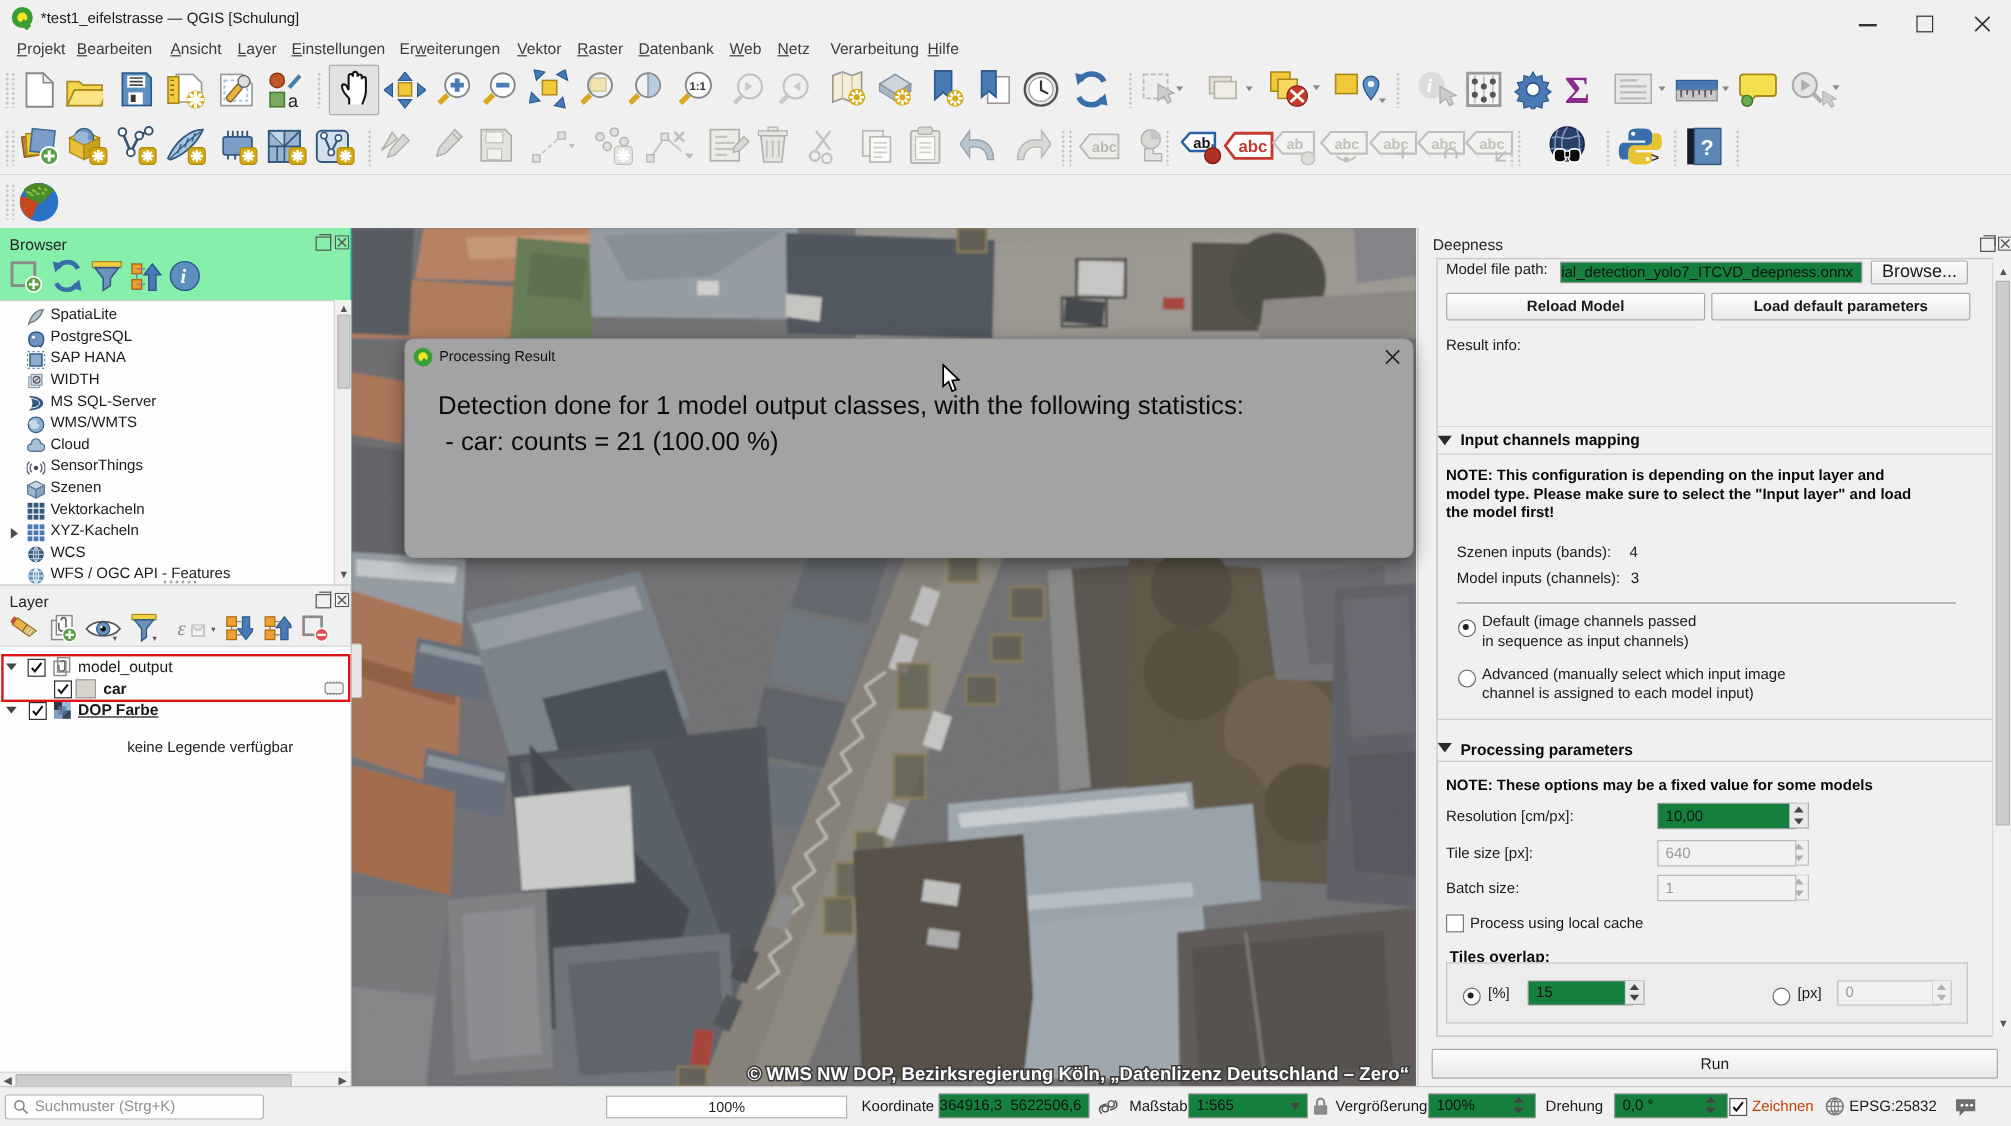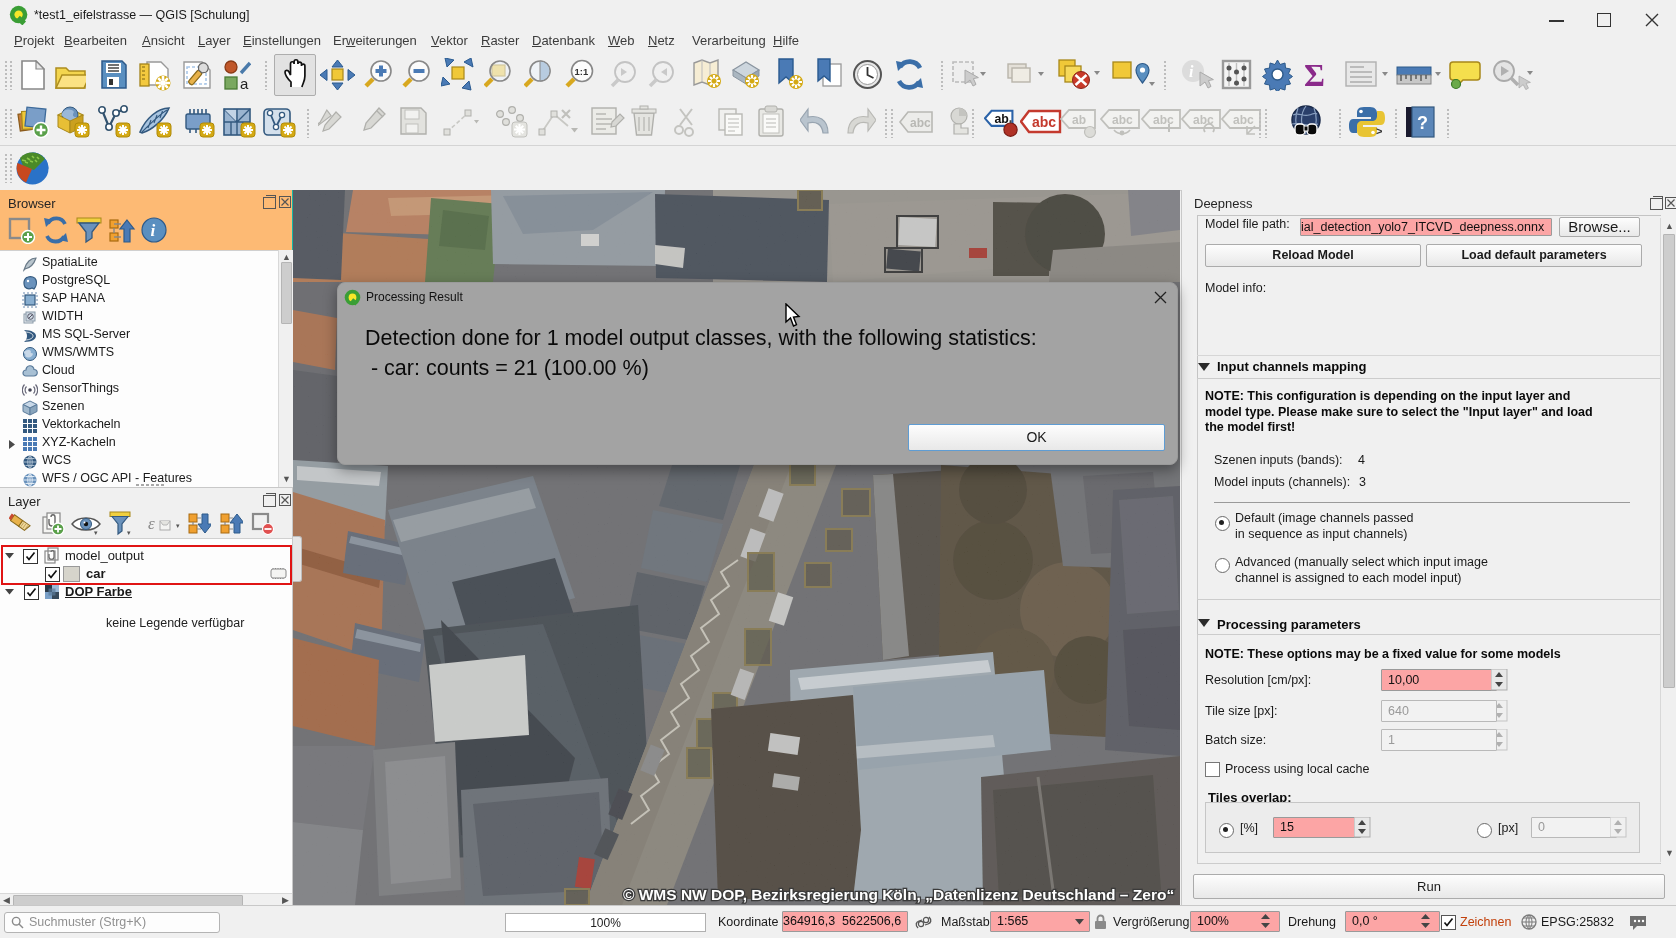--- a/index.html
+++ b/index.html
@@ -3,21 +3,21 @@
 html,body{margin:0;padding:0;width:1676px;height:938px;overflow:hidden;background:#f0f0f0;
 font-family:"Liberation Sans",sans-serif;-webkit-font-smoothing:antialiased}
 .abs{position:absolute}
 #root{position:absolute;left:0;top:0;width:1676px;height:938px}
 .tb{position:absolute;left:0;width:1676px;background:#f0f0f0}
 .sep{position:absolute;width:4px;background-image:radial-gradient(#bdbdbd 34%,transparent 36%);background-size:4px 4px}
 .panel-title{font-size:13px;color:#252525}
 .treetext{font-size:12.5px;color:#1a1a1a;white-space:nowrap}
 .cb{position:absolute;width:13px;height:13px;background:#fff;border:1px solid #333}
 .cb svg{position:absolute;left:0;top:0}
-.field{position:absolute;background:#fca5a5;border:1px solid #9a9a9a;border-radius:1px;font-size:12.5px;color:#111}
+.field{position:absolute;background:#15803d;border:1px solid #9a9a9a;border-radius:1px;font-size:12.5px;color:#111}
 .fieldg{position:absolute;background:#f2f2f2;border:1px solid #b9b9b9;border-radius:1px;font-size:12.5px;color:#9a9a9a}
 .btn{position:absolute;background:linear-gradient(#fdfdfd,#e8e8e8);border:1px solid #ababab;border-radius:2px;
 font-size:13px;color:#1a1a1a;text-align:center}
 .lbl{position:absolute;font-size:12.5px;color:#1a1a1a;white-space:nowrap}
 .lblb{position:absolute;font-size:12.5px;font-weight:bold;color:#0a0a0a;white-space:nowrap}
 .radio{position:absolute;width:13px;height:13px;border-radius:50%;border:1px solid #6a6a6a;background:#fff}
 .scrollv{position:absolute;background:#f0f0f0;border-left:1px solid #d8d8d8}
 .thumb{position:absolute;background:#cdcdcd;border:1px solid #b5b5b5;border-radius:1px}
 .arrow{position:absolute;font-size:9px;color:#555;line-height:9px}
 </style></head>
@@ -527,21 +527,21 @@
       <div class="sep" style="left:9px;top:7px;height:30px"></div>
 <svg class="abs" style="left:16px;top:6px" width="33" height="33" viewBox="0 0 33 33">
 <circle cx="16.5" cy="16.5" r="16" fill="#2a72c8"></circle>
 <path d="M16.5 0.5 A16 16 0 0 1 32.5 16.5 L16.5 16.5z" fill="#2a72c8"></path>
 <path d="M4 6 A16 16 0 0 1 29 7 L18 18 L7 14z" fill="#4a8a28"></path>
 <path d="M6 8 l4 1 M11 6 l3 2 M16 4 l2 2 M21 5 l2 2 M9 10 l3 1 M14 9 l3 1 M19 8 l2 2" stroke="#8ac84a" stroke-width="1.6"></path>
 <path d="M1.5 11 A16 16 0 0 0 10 30.5 L16 17z" fill="#c8481f"></path>
 </svg>
 </div>
 
-<div class="abs" style="left:0;top:190px;width:292px;height:297px;background:#fdba74;border-right:3px solid #14b8a6">
+<div class="abs" style="left:0;top:190px;width:292px;height:297px;background:#86efac;border-right:3px solid #14b8a6">
   <div class="panel-title abs" style="left:8px;top:6px">Browser</div>
   <div class="abs" style="left:263px;top:7px;width:11px;height:10px;border:1px solid #555">
         <div class="abs" style="left:2px;top:-3px;width:9px;height:8px;border:1px solid #555;border-bottom:none;border-left:none"></div>
       </div>
   <svg class="abs" style="left:279px;top:6px" width="12" height="12">
         <rect x="0.5" y="0.5" width="11" height="11" fill="none" stroke="#555"></rect>
         <path d="M2.5 2.5 L9.5 9.5 M9.5 2.5 L2.5 9.5" stroke="#555" stroke-width="1.2"></path>
       </svg>
   <div id="browser-tools">
     <svg class="abs" style="left:7px;top:26px" width="30" height="28" viewBox="0 0 30 28">
@@ -942,21 +942,21 @@
         <rect x="0.5" y="0.5" width="11" height="11" fill="none" stroke="#555"></rect>
         <path d="M2.5 2.5 L9.5 9.5 M9.5 2.5 L2.5 9.5" stroke="#555" stroke-width="1.2"></path>
       </svg>
   <div class="abs" style="left:15px;top:25px;width:463px;height:647px;border:1px solid #c4c4c4;border-right:none"></div>
 
   <div class="lbl" style="left:23px;top:27px">Model file path:</div>
   <div class="field" style="left:118px;top:28px;width:250px;height:16px;line-height:16px;overflow:hidden">ial_detection_yolo7_ITCVD_deepness.onnx</div>
   <div class="btn" style="left:377px;top:27px;width:79px;height:18px;line-height:18px;font-size:15px">Browse...</div>
   <div class="btn" style="left:23px;top:54px;width:214px;height:21px;line-height:21px;font-size:12.5px;font-weight:bold">Reload Model</div>
   <div class="btn" style="left:244px;top:54px;width:214px;height:21px;line-height:21px;font-size:12.5px;font-weight:bold">Load default parameters</div>
-  <div class="lbl" style="left:23px;top:91px">Model info:</div>
+  <div class="lbl" style="left:23px;top:91px">Result info:</div>
 
   <div class="abs" style="left:15px;top:165px;width:463px;height:1px;background:#d6d6d6"></div>
   <svg class="abs" style="left:16px;top:173px" width="12" height="9">
         <polygon points="0,0 12,0 6,8" fill="#2a2a2a"></polygon>
       </svg>
   <div class="lblb" style="left:35px;top:169px;font-size:13px">Input channels mapping</div>
   <div class="abs" style="left:15px;top:188px;width:462px;height:220px;border:1px solid #cccccc;border-right:none"></div>
   <div class="lblb" style="left:23px;top:199px;line-height:15.5px">NOTE: This configuration is depending on the input layer and<br>model type. Please make sure to select the "Input layer" and load<br>the model first!</div>
   <div class="lbl" style="left:32px;top:263px">Szenen inputs (bands):</div>
       <div class="lbl" style="left:176px;top:263px">4</div>
@@ -1035,21 +1035,20 @@
     <circle cx="12" cy="12" r="11" fill="#3a9e35"></circle>
         <circle cx="12" cy="12" r="5.5" fill="#f7e729"></circle>
     <rect x="13" y="13" width="9" height="6" fill="#3a9e35" transform="rotate(40 13 13)"></rect>
   </svg>
   <div class="abs" style="left:28px;top:7px;font-size:12px;color:#111">Processing Result</div>
   <svg class="abs" style="left:816px;top:8px" width="13" height="13">
         <path d="M1 1 L12 12 M12 1 L1 12" stroke="#222" stroke-width="1.3"></path>
       </svg>
   <div class="abs" style="left:27px;top:40px;font-size:21.5px;color:#0a0a0a;line-height:30px;white-space:pre">Detection done for 1 model output classes, with the following statistics:
  - car: counts = 21 (100.00 %)</div>
-  <div class="btn" style="left:570px;top:141px;width:255px;height:25px;line-height:25px;border:1px solid #5e9cd3;font-size:14px">OK</div>
   <svg class="abs" style="left:446px;top:20px" width="18" height="26" viewBox="0 0 18 26">
         <path d="M2 1 L2 19 L6.5 15 L9.5 23 L12.5 21.7 L9.5 14 L15 13.5 Z" fill="#fff" stroke="#000" stroke-width="1.4"></path>
       </svg>
 </div>
 
 <div class="abs" style="left:0;top:905px;width:1676px;height:33px;background:#f0f0f0;border-top:1px solid #c8c8c8" id="statusbar">
   <div class="abs" style="left:4px;top:6px;width:214px;height:19px;background:#fdfdfd;border:1px solid #b4b4b4;border-radius:3px">
     <svg class="abs" style="left:6px;top:3px" width="13" height="13" viewBox="0 0 13 13">
           <circle cx="5.2" cy="5.2" r="3.8" fill="none" stroke="#8a8a8a" stroke-width="1.4"></circle>
           <path d="M8 8 L12 12" stroke="#8a8a8a" stroke-width="1.4"></path>

